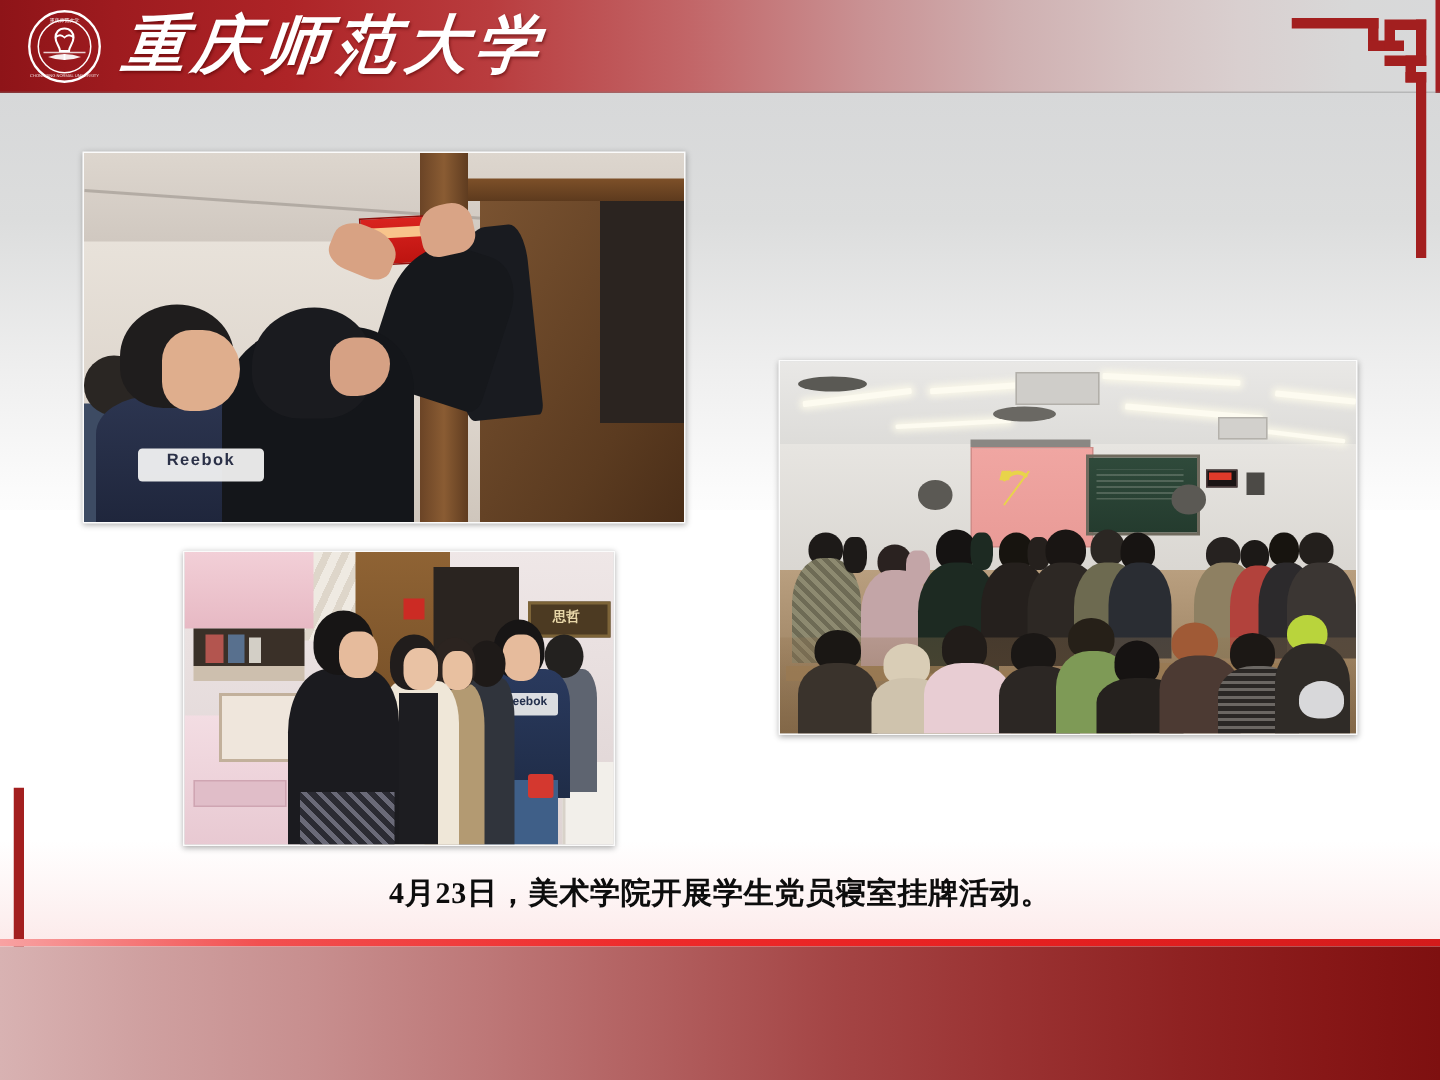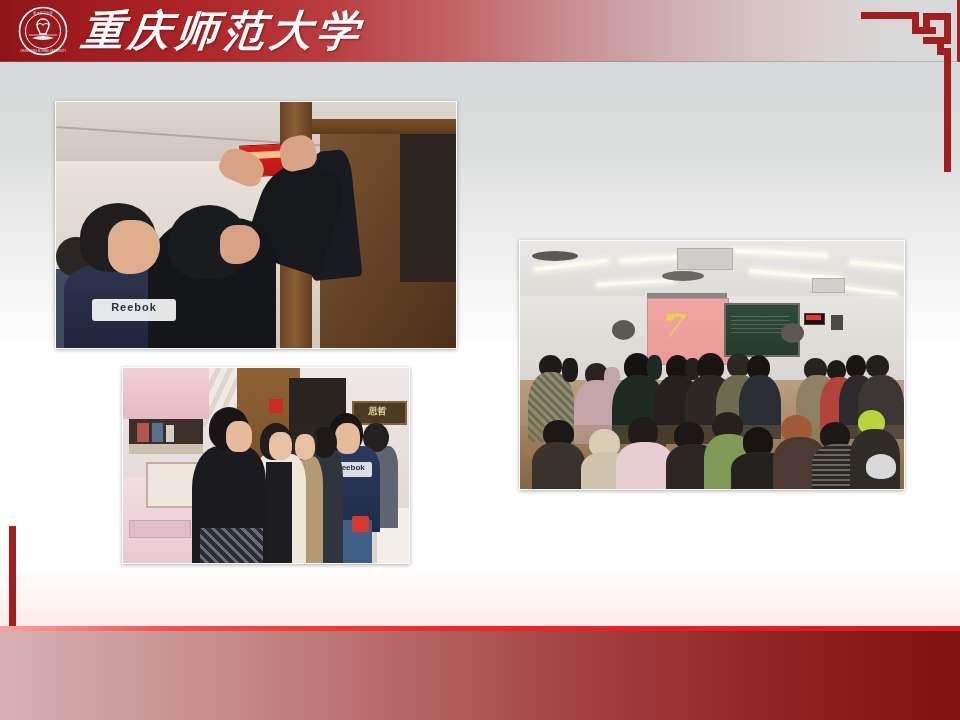--- a/index.html
+++ b/index.html
@@ -482,19 +482,20 @@
       <div class="stu-head" style="left:68%; top:70%; width:8%;  height:11%; background:#a05a36;"></div>
       <div class="stu" style="left:66%; top:79%; width:14%; height:21%; background:#4c3a33;"></div>
       <div class="stu-head" style="left:78%; top:73%; width:8%;  height:11%; background:#1c1815;"></div>
       <div class="stu" style="left:76%; top:82%; width:14%; height:18%; background:repeating-linear-gradient(0deg,#2a2725 0 3px,#6b6763 3px 5px);"></div>
       <div class="stu-head" style="left:88%; top:68%; width:7%;  height:10%; background:#b9d43c;"></div>
       <div class="stu" style="left:86%; top:76%; width:13%; height:24%; background:#2f2b27;"></div>
       <div class="stu-head" style="left:90%; top:86%; width:8%;  height:10%; background:#d8d8da;"></div>
     </div>
   </div>
 
+  <div class="caption">4月23日，美术学院开展学生党员寝室挂牌活动。</div>
 
   <div class="bottom-band">
     <div class="bottom-band-line"></div>
     <div class="bottom-band-fill"></div>
   </div>
 
 </div>
 
 </body></html>

